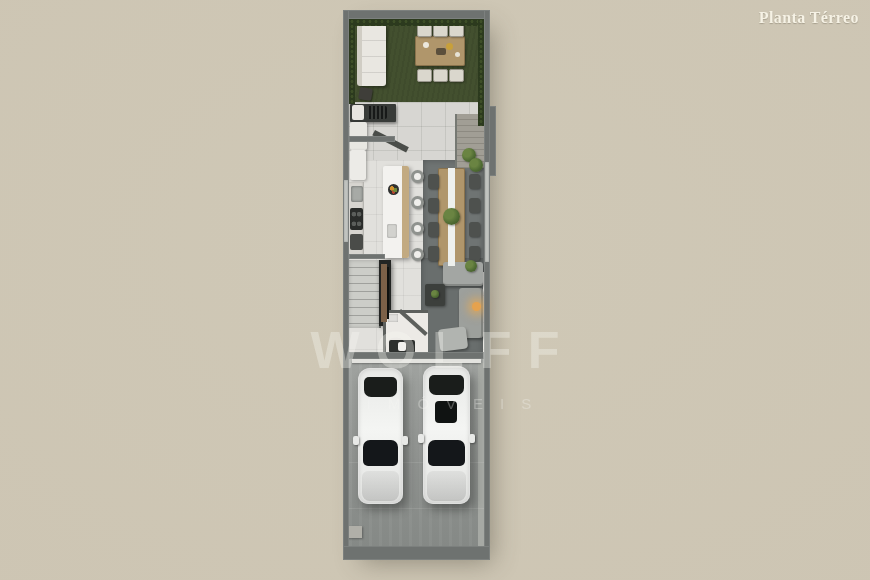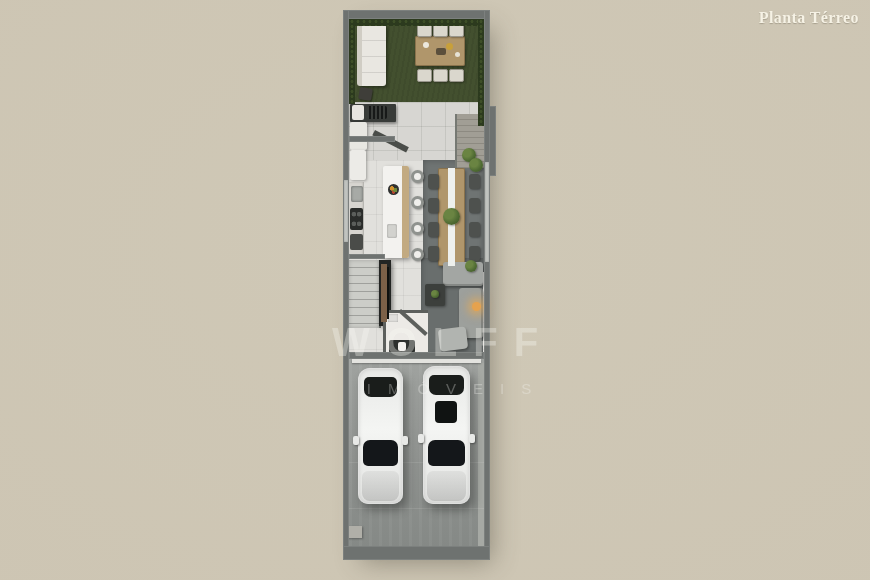--- a/index.html
+++ b/index.html
@@ -47,21 +47,21 @@
     border-radius:12px 12px 10px 10px;
     box-shadow:4px 6px 10px rgba(40,42,40,.45), inset 0 0 5px rgba(0,0,0,.18), inset 0 0 0 1px rgba(255,255,255,.5);}
   .car-rear-glass{position:absolute;left:6px;right:6px;top:9px;height:20px;background:var(--c-car_glass,#1a1d1b);border-radius:5px 5px 7px 7px;}
   .car-windshield{position:absolute;left:5px;right:5px;top:72px;height:26px;background:#14171a;border-radius:7px 7px 5px 5px;}
   .car-sunroof{position:absolute;left:12px;width:22px;top:35px;height:22px;background:#101312;border-radius:4px;}
   .car-hood{position:absolute;left:4px;right:4px;bottom:3px;height:30px;background:linear-gradient(180deg,rgba(0,0,0,.05),rgba(0,0,0,.14));border-radius:6px 6px 8px 8px;}
   .car-mirror{position:absolute;top:68px;width:6px;height:9px;background:#e8e9e7;border-radius:2px;box-shadow:1px 1px 2px rgba(0,0,0,.35);}
   .ml{left:-5px}.mr{right:-5px}
   
   .watermark{position:absolute;left:0;right:0;top:320px;text-align:center;pointer-events:none;z-index:30;}
-  .wm1{font-weight:700;font-size:40px;letter-spacing:16px;padding-left:16px;color:rgba(250,249,244,.34);}
+  .wm1{font-weight:700;font-size:52px;letter-spacing:16px;padding-left:16px;color:rgba(250,249,244,.34);}
   .wm2{margin-top:15px;font-weight:400;font-size:15px;letter-spacing:17px;padding-left:17px;color:rgba(250,249,244,.30);margin-left:28px;}
   .plan-label{position:absolute;top:9px;right:11px;z-index:30;
     font-family:"Liberation Serif",serif;font-weight:600;font-size:16px;letter-spacing:.4px;
     color:var(--c-label_text,#f6f2e5);text-shadow:0 1px 1px rgba(95,90,72,.35);}
 </style>
 </head>
 <body>
 
 <div class="screen">
 

